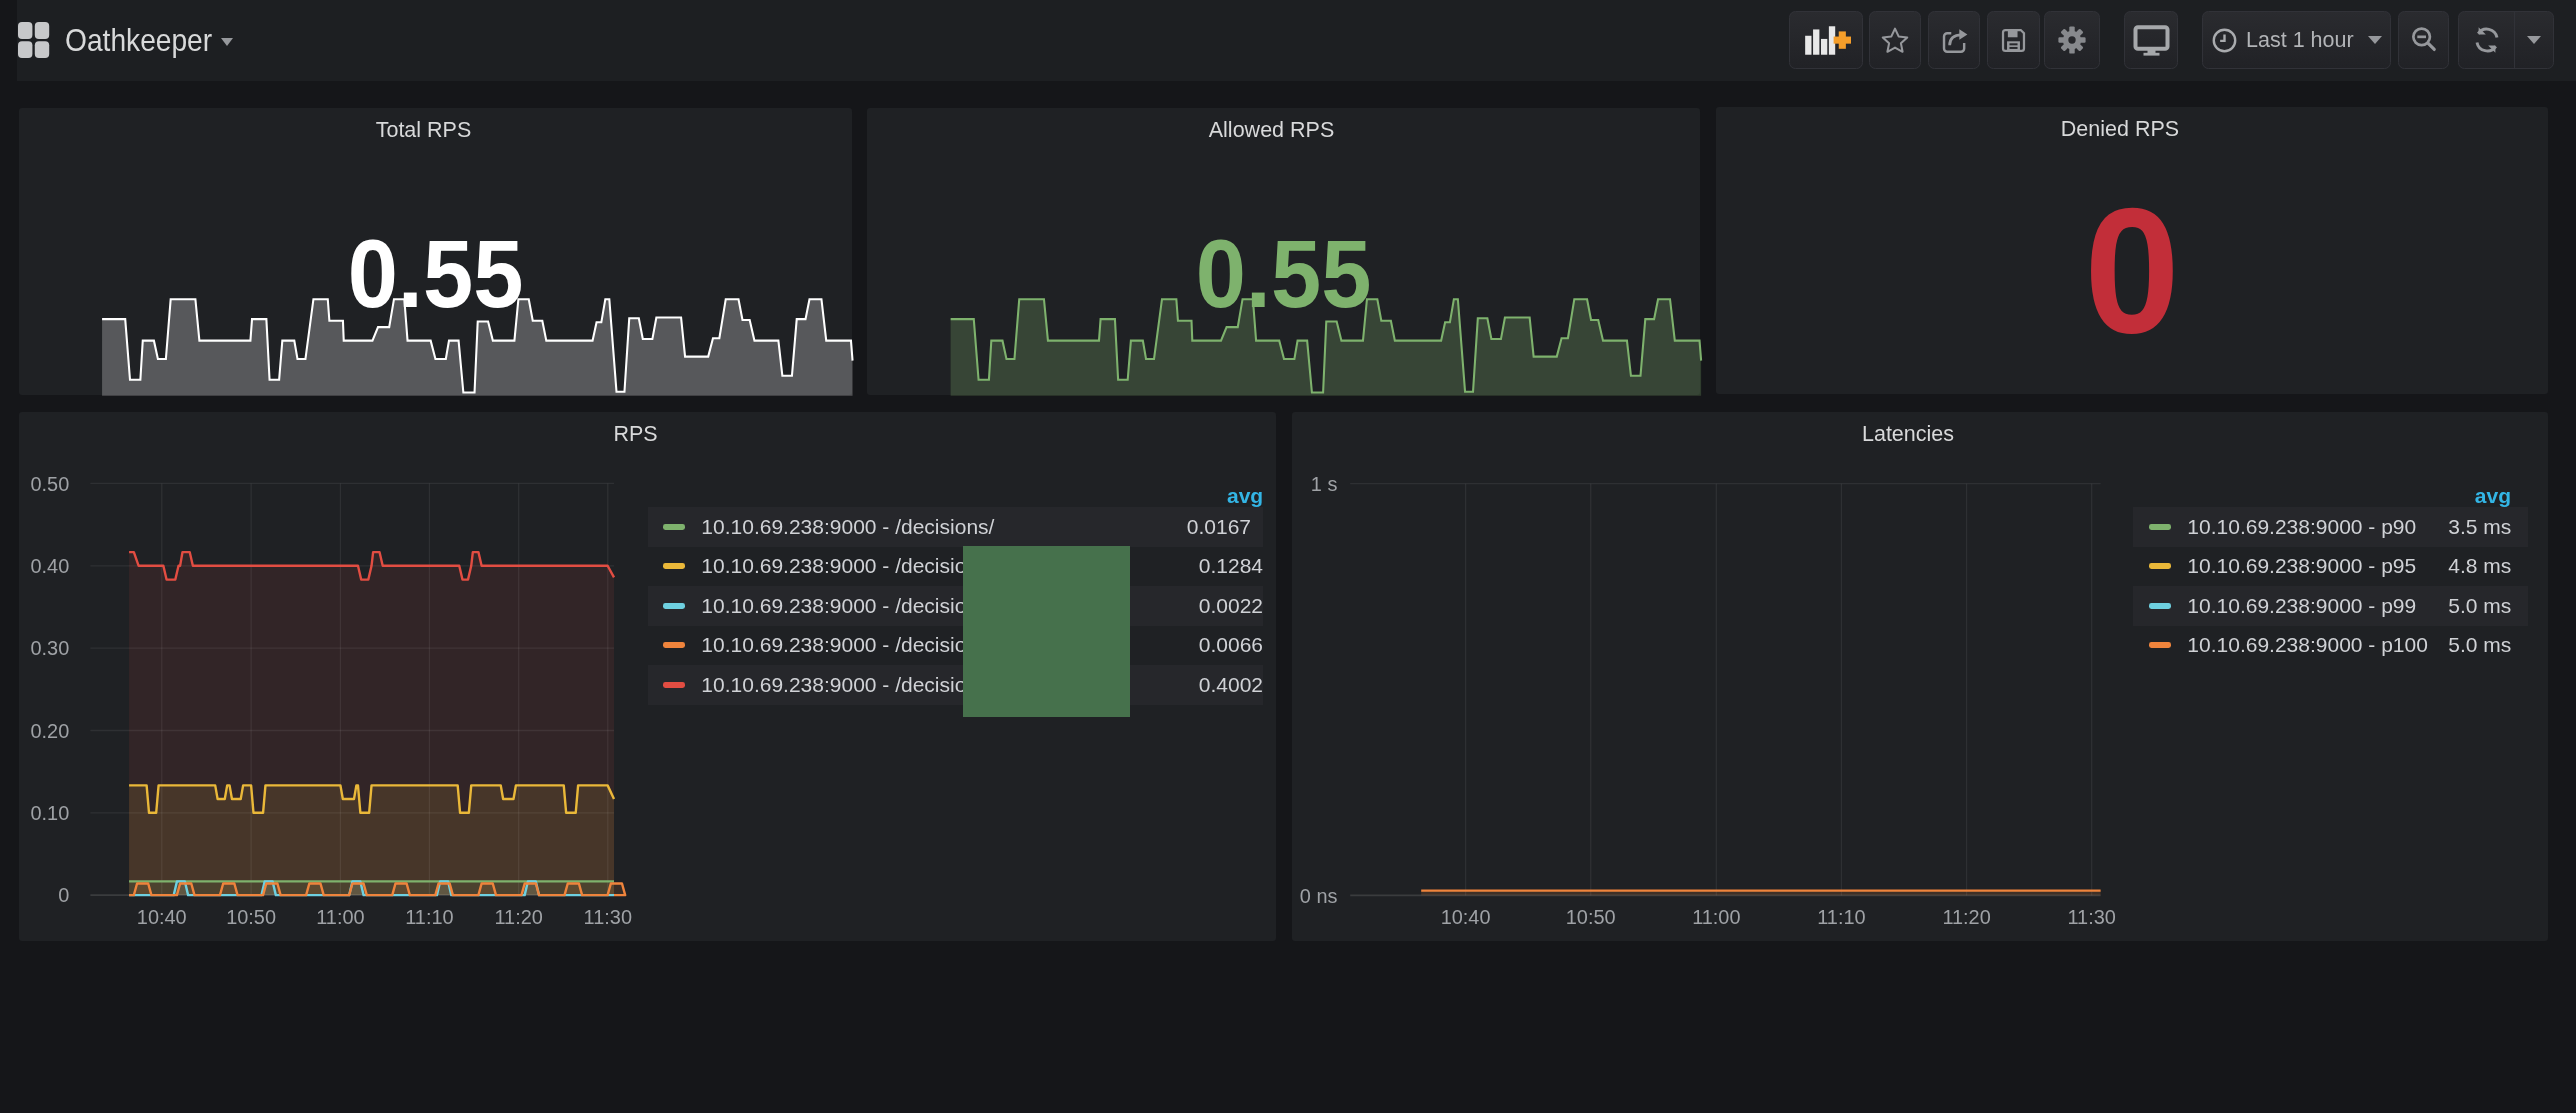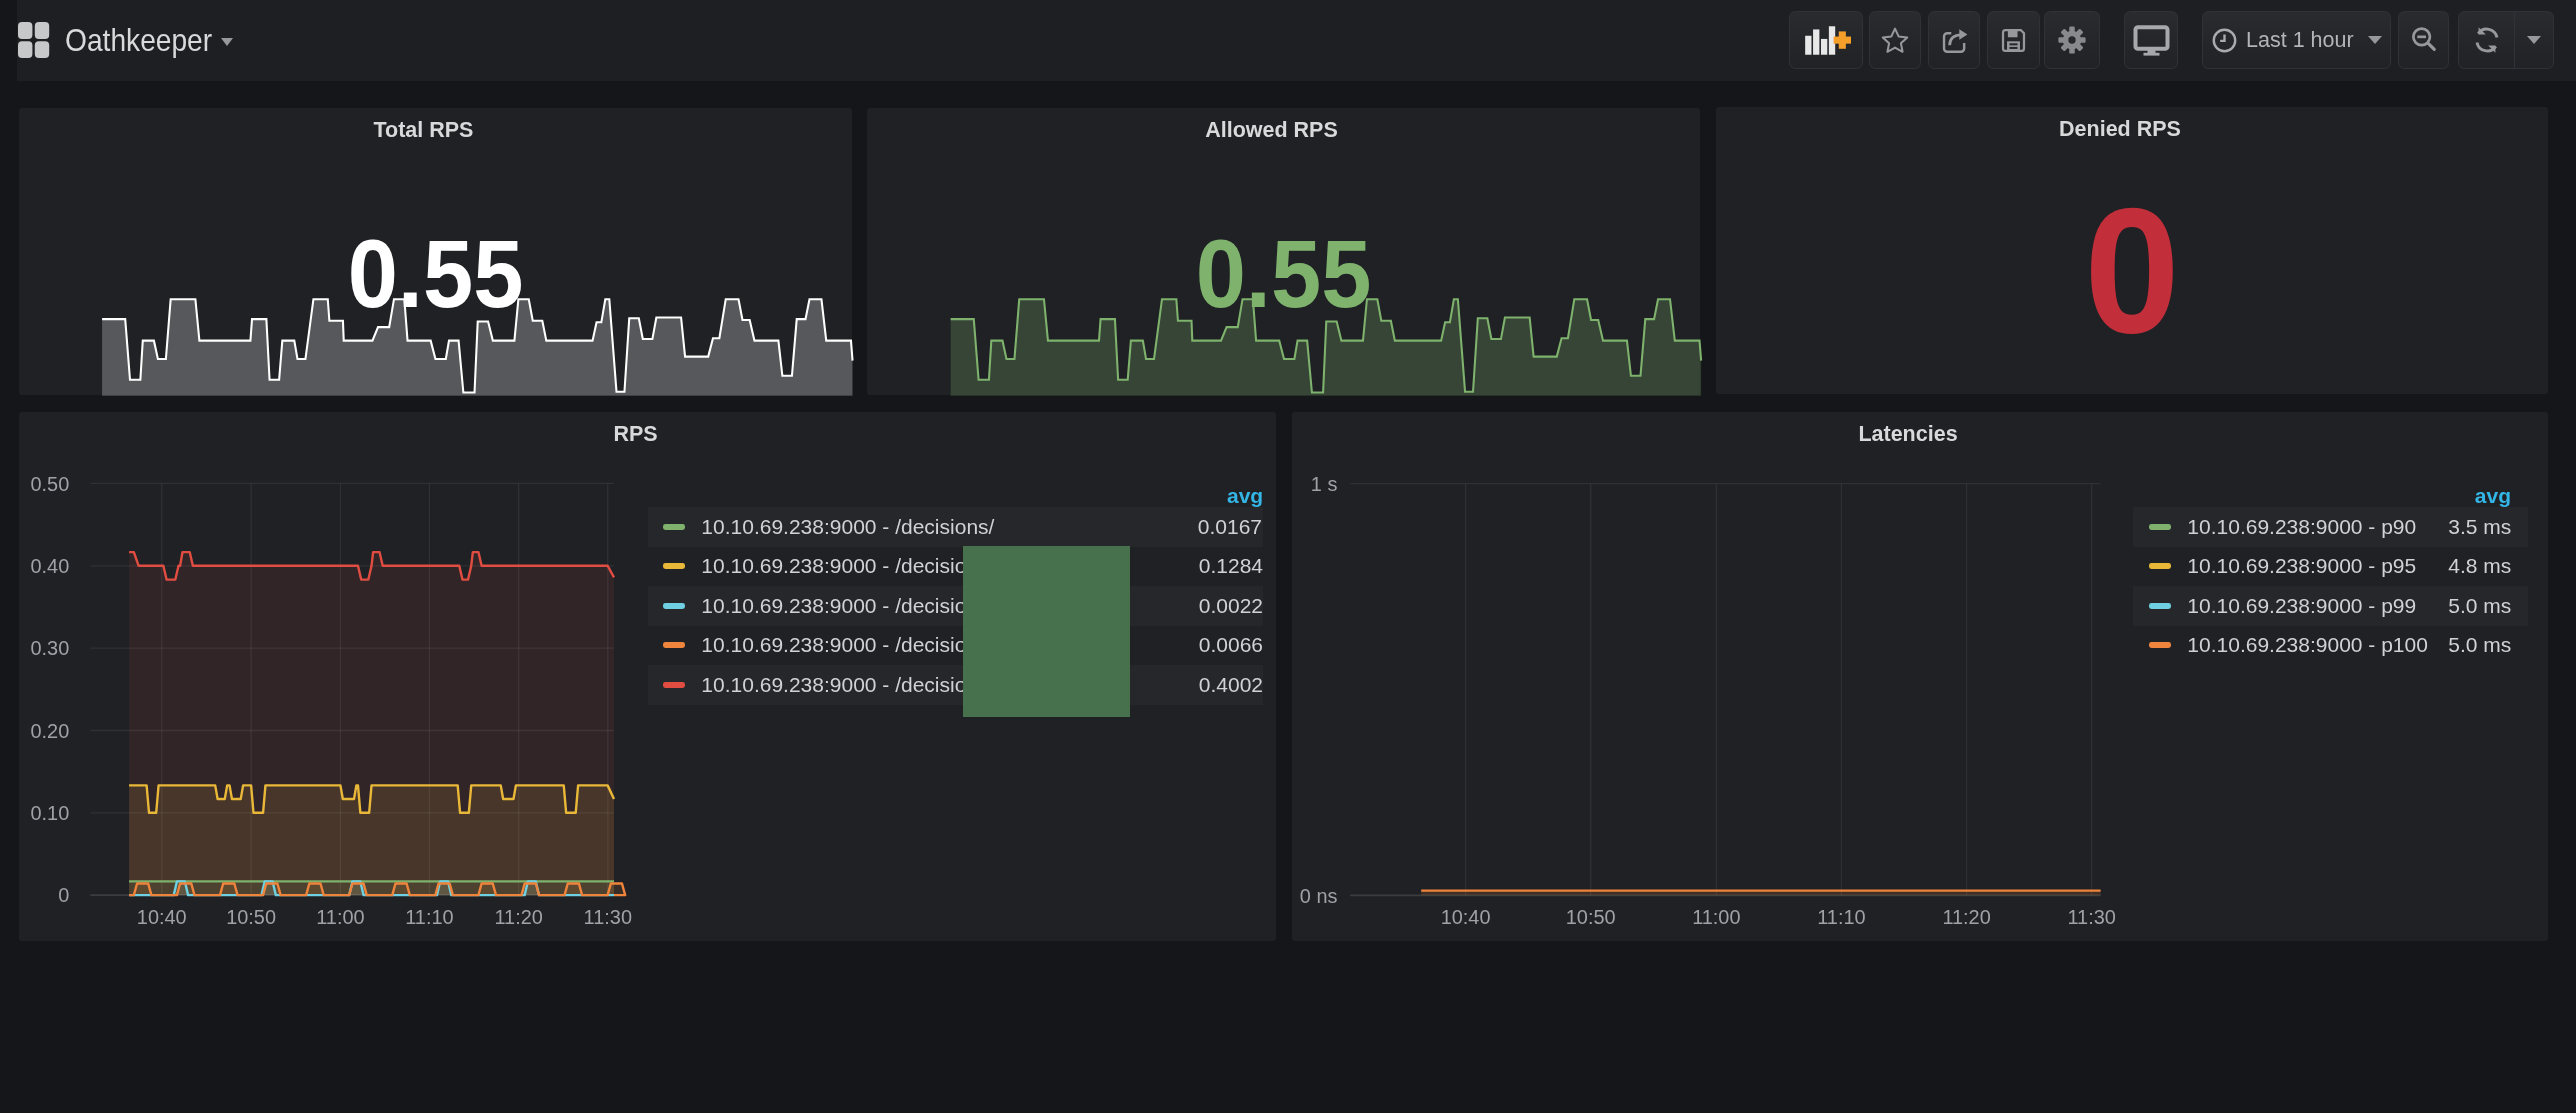--- a/index.html
+++ b/index.html
@@ -1,17 +1,17 @@
 <!DOCTYPE html>
 <html style="font-size:12.8px"><head><meta charset="utf-8"><style>
 *{margin:0;padding:0;box-sizing:border-box}
 html,body{width:2576px;height:1113px;background:#151619;font-family:"Liberation Sans",sans-serif;overflow:hidden;position:relative}
 .abs{position:absolute}
 .panel{position:absolute;background:#1f2124;border-radius:3.2px;overflow:hidden}
-.ptitle{position:absolute;top:9.6px;left:0;right:24px;text-align:center;font-size:21.5px;font-weight:bold;color:#d8d9da}
+.ptitle{position:absolute;top:9.6px;left:0;right:24px;text-align:center;font-size:21.5px;font-weight:normal;color:#d8d9da}
 .btn{position:absolute;top:11px;height:58px;background:linear-gradient(180deg,#2a2b2f,#212226);border:0.8px solid #313238;border-radius:6.4px;display:flex;align-items:center;justify-content:center}
 .caret{width:0;height:0;border-left:7.2px solid transparent;border-right:7.2px solid transparent;border-top:8.8px solid #96989c}
 .legrow{position:absolute;font-size:21px;color:#d0d2d6;height:40px;line-height:40px;white-space:nowrap}
 </style></head><body>
 <div class="abs" style="left:16.7px;top:0;width:2559px;height:81px;background:#1d1f22"></div>
 <svg class="abs" style="left:17.5px;top:21.5px" width="32" height="37" viewBox="0 0 40 46">
 <rect x="0" y="0" width="18" height="21" rx="5" fill="#c7c8ca"></rect>
 <rect x="21" y="0" width="18" height="21" rx="5" fill="#c7c8ca"></rect>
 <rect x="0" y="24" width="18" height="21" rx="5" fill="#c7c8ca"></rect>
 <rect x="21" y="24" width="18" height="21" rx="5" fill="#c7c8ca"></rect>
@@ -148,21 +148,21 @@
 <text x="315.0" y="1157.6" font-size="25" fill="#9fa2a6" text-anchor="middle" font-family="Liberation Sans">10:50</text>
 <text x="427.0" y="1157.6" font-size="25" fill="#9fa2a6" text-anchor="middle" font-family="Liberation Sans">11:00</text>
 <text x="538.6" y="1157.6" font-size="25" fill="#9fa2a6" text-anchor="middle" font-family="Liberation Sans">11:10</text>
 <text x="650.5" y="1157.6" font-size="25" fill="#9fa2a6" text-anchor="middle" font-family="Liberation Sans">11:20</text>
 <text x="762.2" y="1157.6" font-size="25" fill="#9fa2a6" text-anchor="middle" font-family="Liberation Sans">11:30</text>
 </svg>
 <div class="abs" style="right:12.8px;top:72px;font-size:21px;font-weight:bold;color:#33b5e5">avg</div>
 <div class="legrow" style="left:629px;top:95px;width:615px;background:#26272b">
 <span style="display:inline-block;width:21.5px;height:5.6px;border-radius:2.4px;background:#7eb26d;vertical-align:middle;margin:0 11px 3.2px 15px"></span>
 <span>10.10.69.238:9000 - /decisions/</span>
-<span style="position:absolute;right:1px;top:0">0.0167</span></div>
+<span style="position:absolute;right:12px;top:0">0.0167</span></div>
 <div class="legrow" style="left:629px;top:134px;width:615px">
 <span style="display:inline-block;width:21.5px;height:5.6px;border-radius:2.4px;background:#eab839;vertical-align:middle;margin:0 11px 3.2px 15px"></span>
 <span>10.10.69.238:9000 - /decisions/</span>
 <span style="position:absolute;right:0;top:0">0.1284</span></div>
 <div class="legrow" style="left:629px;top:174px;width:615px;background:#26272b">
 <span style="display:inline-block;width:21.5px;height:5.6px;border-radius:2.4px;background:#6ed0e0;vertical-align:middle;margin:0 11px 3.2px 15px"></span>
 <span>10.10.69.238:9000 - /decisions/</span>
 <span style="position:absolute;right:0;top:0">0.0022</span></div>
 <div class="legrow" style="left:629px;top:213px;width:615px">
 <span style="display:inline-block;width:21.5px;height:5.6px;border-radius:2.4px;background:#ef843c;vertical-align:middle;margin:0 11px 3.2px 15px"></span>

